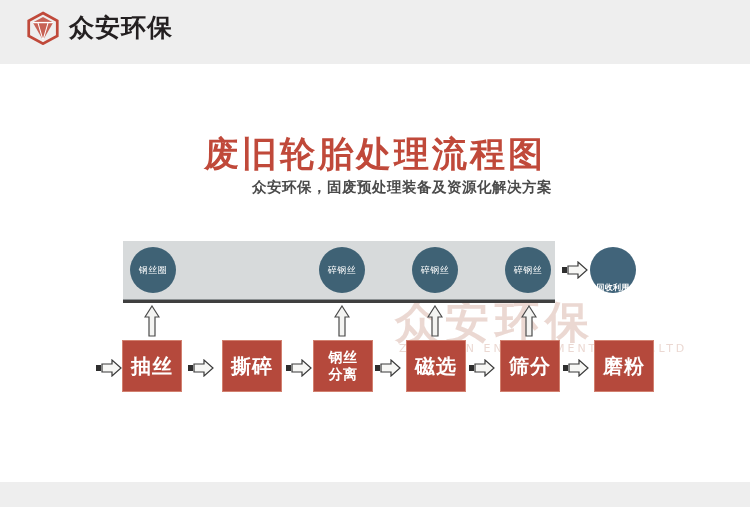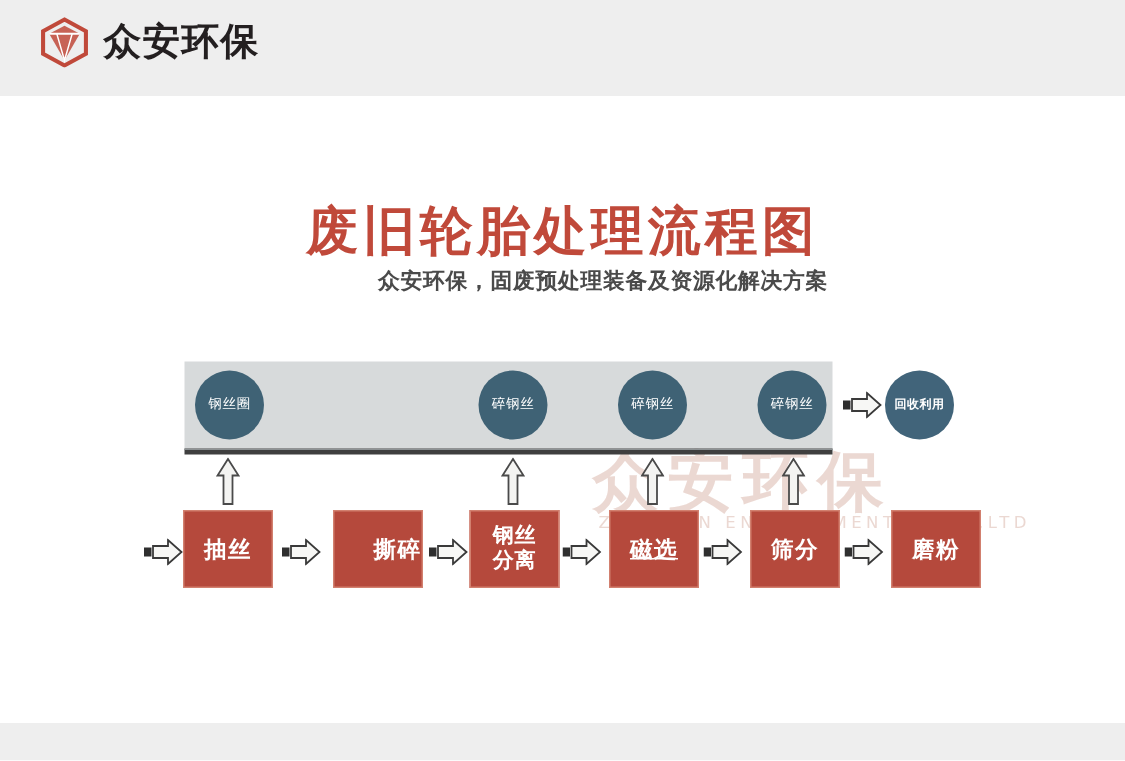--- a/index.html
+++ b/index.html
@@ -93,41 +93,41 @@
     display: flex; align-items: center; justify-content: center;
     font-size: 9px; font-weight: normal; letter-spacing: .5px;
     text-align: center; line-height: 11px;
   }
   .recycle-circle {
     position: absolute;
     width: 46px; height: 46px;
     border-radius: 50%;
     background: #41647a;
     color: #ffffff;
-    display: flex; align-items: center; justify-content: center;
+    display: flex; align-items: flex-end; justify-content: center;
     font-size: 8px; font-weight: bold; letter-spacing: .3px;
     text-align: center; line-height: 10px;
   }
 
   
   .up-arrow { position: absolute; width: 16px; height: 32px; }
 
   
   .right-arrow { position: absolute; width: 26px; height: 18px; }
 
   
   .proc-box {
     position: absolute;
     background: #b5493c;
     border: 1.5px solid #d2806f;
     color: #ffffff;
     display: flex; align-items: center; justify-content: center;
     text-align: center;
     font-weight: bold;
-    font-size: 15px;
+    font-size: 20px;
     letter-spacing: 1px;
     line-height: 22px;
   }
   .proc-box.two-line { font-size: 14px; line-height: 17px; letter-spacing: .5px; }
 
   #start-circle {
     position: absolute; left: 22px; top: 334px;
     width: 72px; height: 72px;
     border-radius: 50%;
     background: #bb5247;
@@ -209,27 +209,27 @@
         <div class="recycle-circle" style="left: 590px; top: 247px;">
           <span>回收利用</span>
         </div>
       </div>
 
 
     <div id="steps-layer">
         <div class="proc-box" style="left: 122px; top: 340px; width: 58px; height: 50px;">
           <span><span>抽丝</span></span>
         </div>
-        <div class="proc-box" style="left: 222px; top: 340px; width: 58px; height: 50px; justify-content: flex-end;">
+        <div class="proc-box" style="left: 222px; top: 340px; width: 58px; height: 50px;">
           <span><span>撕碎</span></span>
         </div>
         <div class="proc-box two-line" style="left: 313px; top: 340px; width: 58px; height: 50px; text-align: right;">
           <span><span>钢丝</span><br><span>分离</span></span>
         </div>
-        <div class="proc-box" style="left: 406px; top: 340px; width: 58px; height: 50px; text-decoration: underline;">
+        <div class="proc-box" style="left: 406px; top: 340px; width: 58px; height: 50px;">
           <span><span>磁选</span></span>
         </div>
         <div class="proc-box" style="left: 500px; top: 340px; width: 58px; height: 50px;">
           <span><span>筛分</span></span>
         </div>
         <div class="proc-box" style="left: 594px; top: 340px; width: 58px; height: 50px;">
           <span><span>磨粉</span></span>
         </div>
       </div>
     <div id="arrows-layer">

